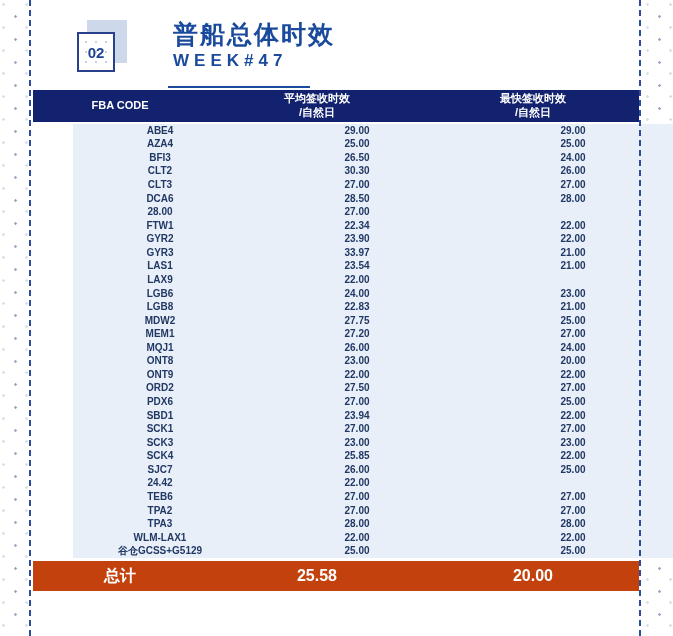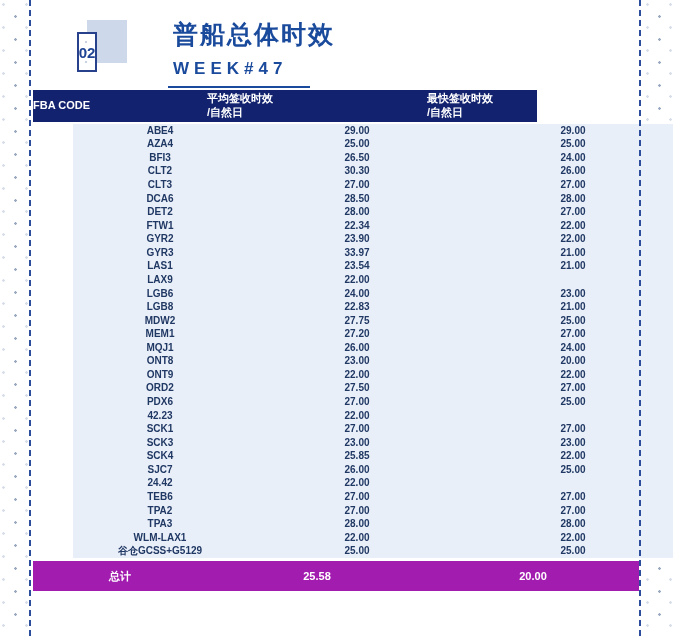--- a/index.html
+++ b/index.html
@@ -27,69 +27,69 @@
     position:absolute; left:31px; top:0; width:608px; height:636px;
     background:#ffffff;
   }
 
   
   .badge-shadow {
     position:absolute; left:56px; top:20px; width:40px; height:43px;
     background:#cdd8ea;
   }
   .badge {
-    position:absolute; left:46px; top:32px; width:20px; height:40px;
+    position:absolute; left:46px; top:32px; width:38px; height:40px;
     background-color:#ffffff;
     background-image: radial-gradient(#c9d2e0 1px, rgba(0,0,0,0) 1.3px);
     background-size:10px 10px; background-position:2px 3px;
     border:2px solid #27418c;
     display:flex; align-items:center; justify-content:center;
   }
   .badge span { font-size:15px; font-weight:bold; color:#1f4494; }
 
   
   .titles { position:absolute; left:142px; top:18px; }
   .title {
     font-size:25px; font-weight:bold; color:#1a4a9c; letter-spacing:2px;
     white-space:nowrap;
   }
   .subtitle {
-    margin-top:8px; font-size:17px; font-weight:bold; color:#1a4a9c;
+    margin-top:0; font-size:17px; font-weight:bold; color:#1a4a9c;
     letter-spacing:5px; white-space:nowrap;
   }
   .underline {
     position:absolute; left:137px; top:86px; width:142px; height:2px;
     background:#1a4a9c;
   }
 
   
   .grid3 { display:grid; grid-template-columns:174px 220px 212px; }
 
   .thead {
-    position:absolute; left:2px; top:90px; width:504px; height:32px;
+    position:absolute; left:2px; top:90px; width:606px; height:32px;
     background:#12226f; color:#ffffff;
-    align-items:center; 
+    align-items:center; text-align:center;
     font-size:11px; font-weight:bold; line-height:1.25;
   }
   .th span { display:block; }
 
   .tbody {
     position:absolute; left:2px; top:124px; width:606px; height:434px;
     background:#e9eff8; display:flex; flex-direction:column;margin-left:40px;
   }
   .tr { flex:1 1 auto; align-items:center; text-align:center; }
   .tr .td {
     font-size:10px; font-weight:bold; color:#203864; line-height:1;
     white-space:nowrap;
   }
 
   .tfoot {
     position:absolute; left:2px; top:561px; width:606px; height:30px;
-    background:#a21caf; color:#ffffff; align-items:center; text-align:center;
-    font-size:11px; font-weight:bold;
+    background:#c2410c; color:#ffffff; align-items:center; text-align:center;
+    font-size:16px; font-weight:bold;
   }
 </style>
 </head>
 <body>
 
 <div class="page">
 
   <div class="dash dash-left"></div>
 
   <div class="content">
@@ -142,21 +142,20 @@
         <div class="td">CLT3</div>
         <div class="td">27.00</div>
         <div class="td">27.00</div>
       </div>
         <div class="tr grid3">
         <div class="td">DCA6</div>
         <div class="td">28.50</div>
         <div class="td">28.00</div>
       </div>
         <div class="tr grid3">
-        <div class="td">DET2</div>
         <div class="td">28.00</div>
         <div class="td">27.00</div>
       </div>
         <div class="tr grid3">
         <div class="td">FTW1</div>
         <div class="td">22.34</div>
         <div class="td">22.00</div>
       </div>
         <div class="tr grid3">
         <div class="td">GYR2</div>
@@ -216,21 +215,22 @@
         <div class="td">ORD2</div>
         <div class="td">27.50</div>
         <div class="td">27.00</div>
       </div>
         <div class="tr grid3">
         <div class="td">PDX6</div>
         <div class="td">27.00</div>
         <div class="td">25.00</div>
       </div>
         <div class="tr grid3">
-        <div class="td">42.23</div>
+        <div class="td">SBD1</div>
+        <div class="td">23.94</div>
         <div class="td">22.00</div>
       </div>
         <div class="tr grid3">
         <div class="td">SCK1</div>
         <div class="td">27.00</div>
         <div class="td">27.00</div>
       </div>
         <div class="tr grid3">
         <div class="td">SCK3</div>
         <div class="td">23.00</div>

